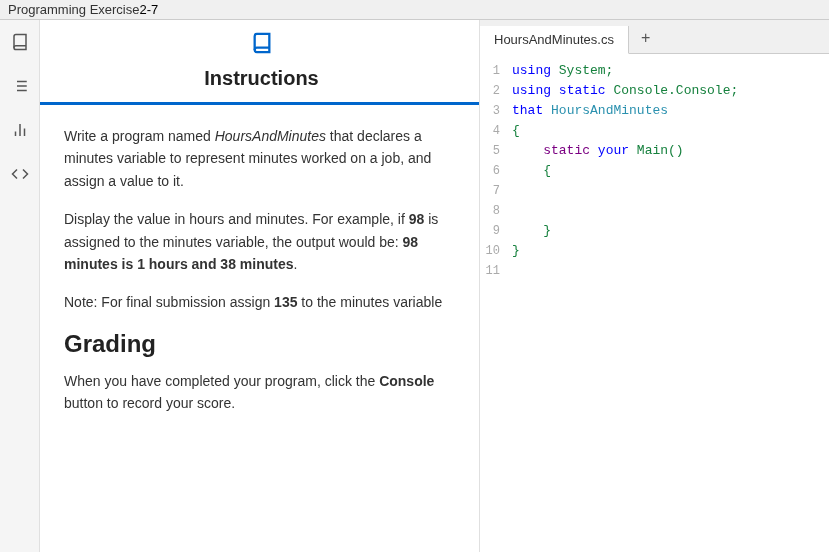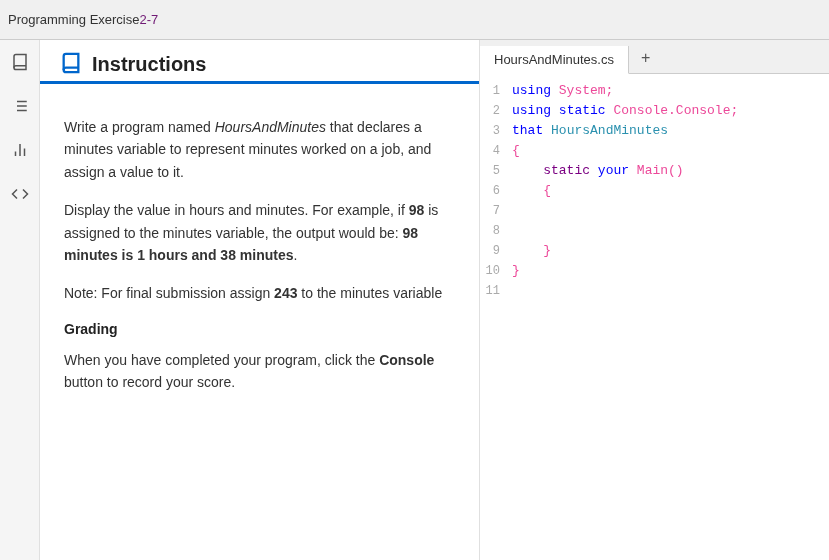--- a/index.html
+++ b/index.html
@@ -12,29 +12,29 @@
       overflow: hidden;
     }
 
     
     .title-bar {
       background: #f0f0f0;
       border-bottom: 1px solid #ccc;
       padding: 4px 8px;
       font-size: 13px;
       color: #333;
-      height: 40px;
+      height: 20px;
       display: flex;
       align-items: center;
     }
     .title-bar-text {
       color: #333;
     }
     .title-highlight {
-      color: #701a75;
+      color: #000000;
       font-weight: 500;
     }
 
     
     .main-layout {
       display: flex;
       height: calc(560px - 28px);
     }
 
     
@@ -65,53 +65,54 @@
 
     
     .instructions-panel {
       width: 440px;
       border-right: 1px solid #e0e0e0;
       display: flex;
       flex-direction: column;
       overflow: hidden;
     }
     .instructions-header {
-      padding: 12px 16px 4px 20px;
+      padding: 12px 16px 12px 20px;
       border-bottom: 3px solid #0066cc;
       display: flex;
       align-items: center;
       gap: 10px;
+      flex-direction: column;
     }
     .instructions-header-icon {
       color: #0066cc;
     }
     .instructions-title {
       font-size: 20px;
       font-weight: 700;
       color: #222;
     }
     .instructions-body {
-      padding: 32px 24px;
+      padding: 20px 24px;
       overflow-y: auto;
       flex: 1;
     }
     .instructions-body p {
       line-height: 1.6;
       color: #333;
       margin-bottom: 16px;
     }
     .instructions-body .italic {
       font-style: italic;
     }
     .instructions-body .bold {
       font-weight: 700;
       margin-top: 8px;
     }
     .grading-heading {
-      font-size: 14px;
+      font-size: 24px;
       font-weight: 700;
       color: #222;
       margin-top: 16px;
       margin-bottom: 12px;
     }
 
     
     .code-panel {
       flex: 1;
       display: flex;
@@ -170,21 +171,21 @@
     }
     .line-content {
       flex: 1;
       white-space: pre;
       color: #000;
     }
     
     .kw-blue { color: #0000ff; }
     .kw-purple { color: #7b0082; font-weight: normal; }
     .str-teal { color: #2b91af; }
-    .normal { color: #ec4899; }
+    .normal { color: #15803d; }
 
     
     .instructions-body::-webkit-scrollbar,
     .code-editor::-webkit-scrollbar {
       width: 6px;
     }
     .instructions-body::-webkit-scrollbar-track,
     .code-editor::-webkit-scrollbar-track {
       background: #f1f1f1;
     }
@@ -250,21 +251,21 @@
 
       <p>
         Write a program named <span class="italic">HoursAndMinutes</span> that declares a minutes variable to represent minutes worked on a job, and assign a value to it.
       </p>
 
       <p>
         Display the value in hours and minutes. For example, if <span class="bold">98</span> is assigned to the minutes variable, the output would be: <span class="bold">98 minutes is 1 hours and 38 minutes</span>.
       </p>
 
       <p>
-        Note: For final submission assign <span class="bold">243</span> to the minutes variable
+        Note: For final submission assign <span class="bold">135</span> to the minutes variable
       </p>
 
       <div class="grading-heading">Grading</div>
       <p>
         When you have completed your program, click the <span class="bold">Console</span> button to record your score.
       </p>
     </div>
   </div>
 
   <div class="code-panel">

